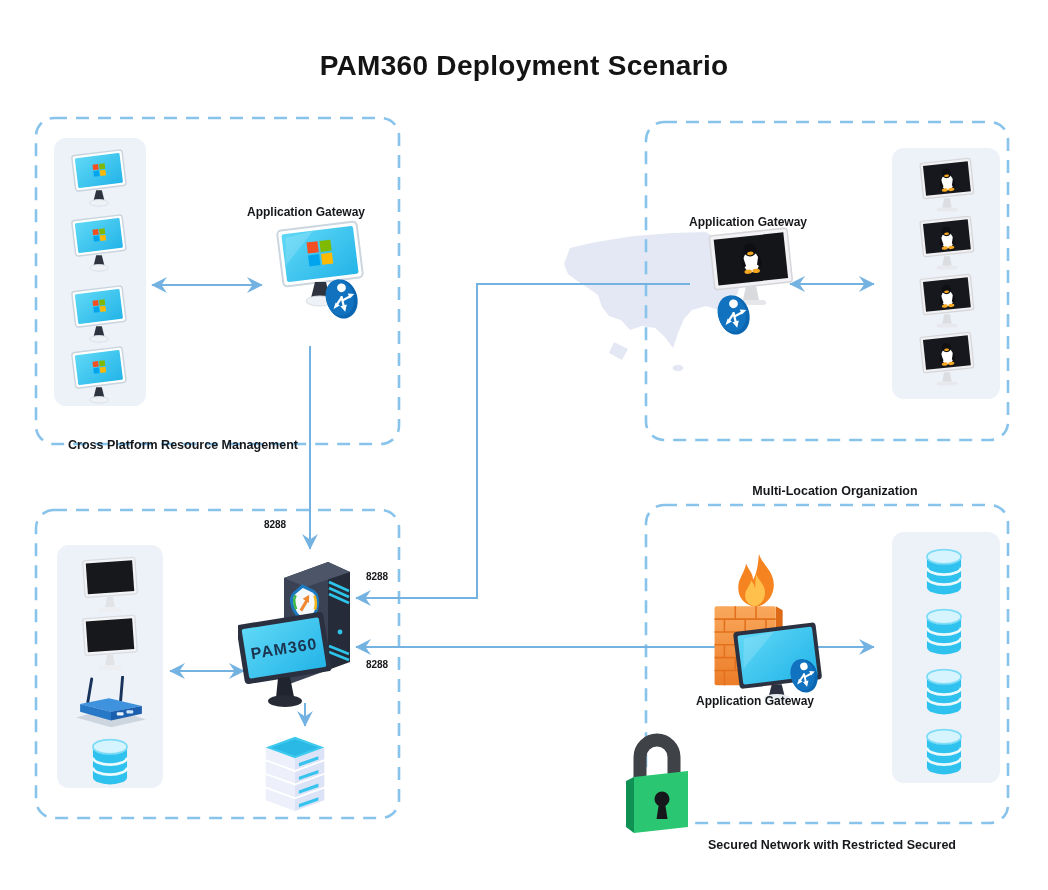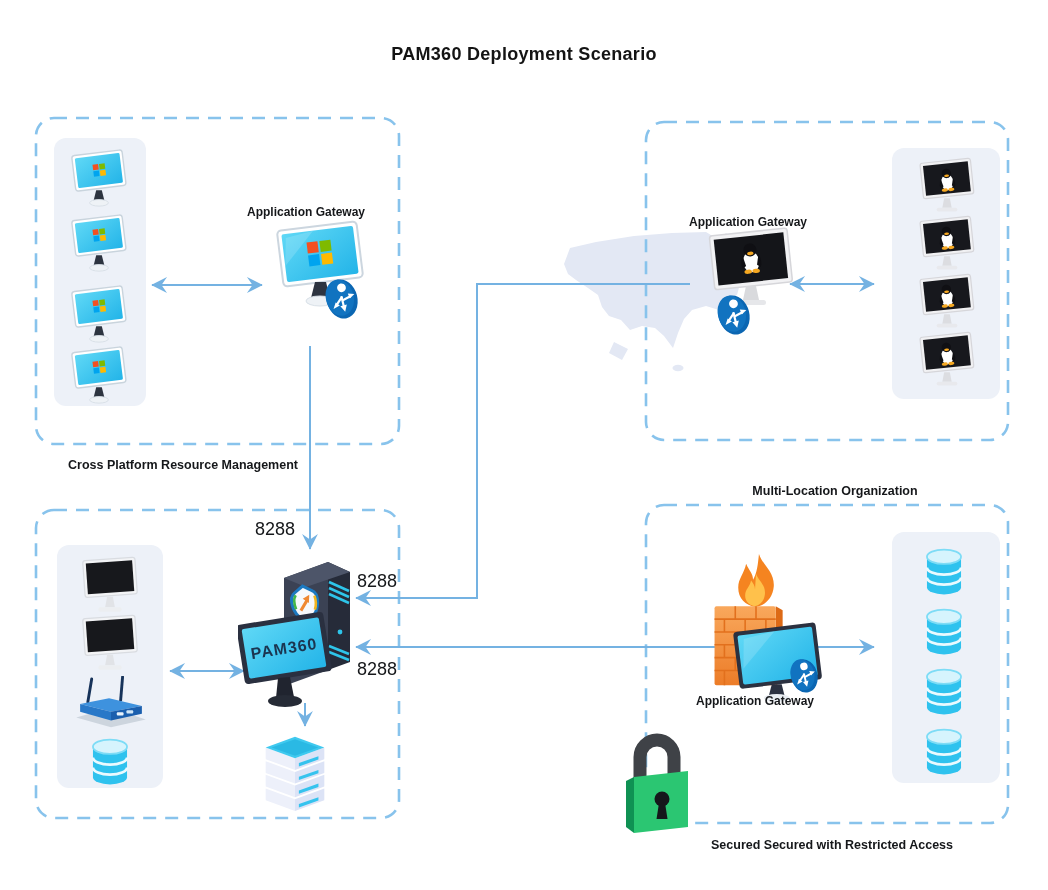--- a/index.html
+++ b/index.html
@@ -1,23 +1,23 @@
 <!DOCTYPE html>
 <html><head>
 <meta charset="utf-8">
 <style>
   html,body{margin:0;padding:0;background:#fff;font-family:"Liberation Sans",sans-serif;}
   #stage{position:relative;width:1048px;height:890px;background:#fff;overflow:hidden;}
   .abs{position:absolute;}
-  #page-title{position:absolute;top:44px;left:0;width:100%;text-align:center;
-    font-size:18px;font-weight:bold;color:#141414;letter-spacing:.3px;}
+  #page-title{position:absolute;top:50px;left:0;width:100%;text-align:center;
+    font-size:28px;font-weight:bold;color:#141414;letter-spacing:.3px;}
   .panel{position:absolute;background:#edf1f8;border-radius:12px;}
   .caption{position:absolute;font-weight:bold;font-size:12.5px;color:#15171a;text-align:center;width:300px;}
   .gwlabel{position:absolute;font-weight:bold;font-size:12px;color:#15171a;text-align:center;width:150px;}
-  .port{position:absolute;font-weight:normal;font-size:18px;color:#15171a;width:46px;text-align:center;}
+  .port{position:absolute;font-weight:bold;font-size:10px;color:#15171a;width:46px;text-align:center;}
   svg{display:block;}
   svg text{font-family:"Liberation Sans",sans-serif;}
   #overlay{position:absolute;left:0;top:0;pointer-events:none;}
 </style>
 </head>
 <body>
 
 <div id="stage">
 
   <svg width="0" height="0" style="position:absolute" aria-hidden="true">
@@ -304,21 +304,21 @@
       <use href="#sym-db"></use>
     </svg>
   <svg class="abs" style="left:919px;top:726px" width="50" height="52" viewBox="0 0 48 58">
       <use href="#sym-db"></use>
     </svg>
 
   <div class="gwlabel" style="left:231px;top:205px">Application Gateway</div>
   <div class="gwlabel" style="left:673px;top:215px">Application Gateway</div>
   <div class="gwlabel" style="left:680px;top:694px">Application Gateway</div>
 
-  <div class="caption" style="left:33px;top:458px">Cross Platform Resource Management</div>
+  <div class="caption" style="left:33px;top:438px">Cross Platform Resource Management</div>
   <div class="caption" style="left:685px;top:484px">Multi-Location Organization</div>
-  <div class="caption" style="left:682px;top:838px">Secured Secured with Restricted Access</div>
+  <div class="caption" style="left:682px;top:838px">Secured Network with Restricted Secured</div>
 
   <div class="port" style="left:252px;top:519px">8288</div>
   <div class="port" style="left:354px;top:571px">8288</div>
   <div class="port" style="left:354px;top:659px">8288</div>
 
 </div>
 
 </body></html>

